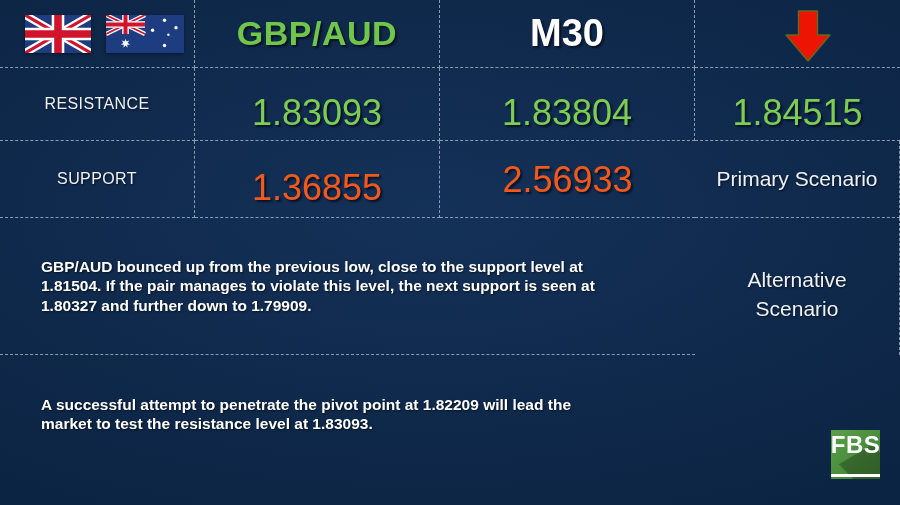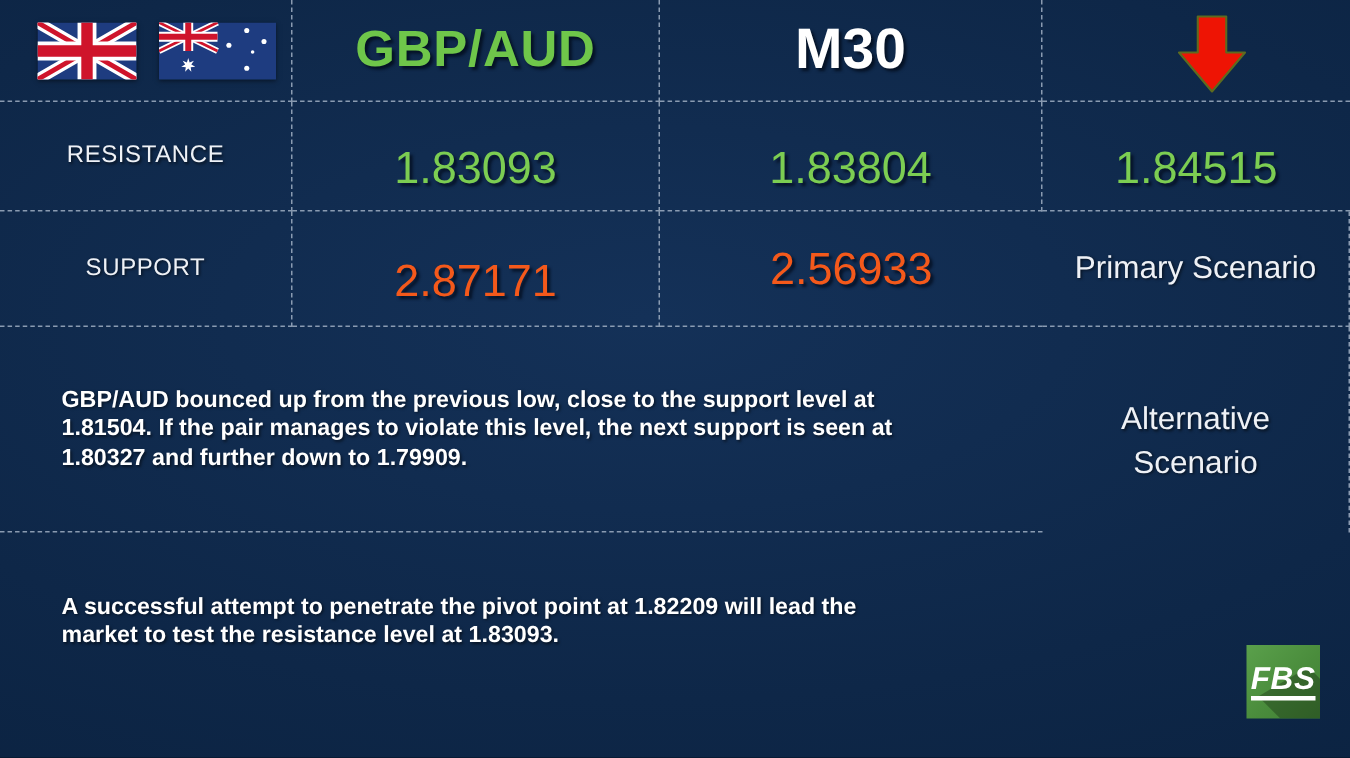--- a/index.html
+++ b/index.html
@@ -23,21 +23,21 @@
     color:#6fc64a;font-size:34px;font-weight:bold;letter-spacing:.5px;
     text-shadow:2px 2px 2px rgba(3,14,30,.85);
   }
   .tf{color:#ffffff;font-size:38px;font-weight:bold;text-shadow:2px 2px 2px rgba(3,14,30,.85);}
   .arrow-cell{position:relative;}
   .arrow-cell svg{position:relative;left:10px;top:2px;}
   .lvl-label{
     color:#eef1f6;font-size:16px;letter-spacing:.4px;
     text-shadow:1px 1px 2px rgba(0,0,0,.6);
   }
-  .value{font-size:30px;text-shadow:2px 2px 2px rgba(4,16,34,.9);margin-top:17px;}
+  .value{font-size:36px;text-shadow:2px 2px 2px rgba(4,16,34,.9);margin-top:17px;}
   .res .value{color:#7ccd52;}
   .sup .value{color:#f4591b;}
   .raised{transform:translateY(-8px);}
   .scen-label{
     color:#eef1f6;font-size:21px;text-align:center;max-width:166px;line-height:1.35;
     text-shadow:1px 1px 2px rgba(0,0,0,.6);
   }
   .scen-label-alt{padding-top:16px;}
   .scen-text{
     color:#ffffff;font-weight:bold;font-size:15.5px;line-height:1.24;
@@ -48,22 +48,22 @@
   .fbs{
     position:absolute;left:831px;top:430px;width:49px;height:49px;
     background:linear-gradient(135deg,#5aa04b 0%,#4a8c3c 55%,#417f34 100%);
     display:flex;align-items:center;justify-content:center;overflow:hidden;
   }
   .fbs::after{
     content:"";position:absolute;inset:0;background:rgba(0,0,0,.26);
     clip-path:polygon(16% 70%, 84% 30%, 100% 46%, 100% 100%, 46% 100%);
   }
   .fbs-text{
-    position:relative;z-index:2;color:#ffffff;font-weight:bold;font-size:21px;
-    letter-spacing:.5px;border-bottom:3px solid #ffffff;padding-bottom:1px;line-height:1;font-style:italic;
+    position:relative;z-index:2;color:#ffffff;font-weight:bold;font-size:24px;
+    letter-spacing:.5px;border-bottom:3px solid #ffffff;padding-bottom:17px;line-height:1;
   }
 </style>
 </head>
 <body>
 
 <div class="slide">
   <div class="grid">
 
     <div class="cell c-flags b-r b-b">
       <svg class="flag" width="66" height="38" viewBox="0 0 66 38">
@@ -109,21 +109,21 @@
       <span class="value">1.83804</span>
     </div>
     <div class="cell res b-b">
       <span class="value">1.84515</span>
     </div>
 
     <div class="cell b-r b-b">
       <span class="lvl-label">SUPPORT</span>
     </div>
     <div class="cell sup b-r b-b">
-      <span class="value">2.87171</span>
+      <span class="value">1.36855</span>
     </div>
     <div class="cell sup b-b">
       <span class="value raised">2.56933</span>
     </div>
 
     <div class="cell b-r b-b">
       <span class="scen-label">Primary Scenario</span>
     </div>
     <div class="cell span3 b-b scen-cell">
       <p class="scen-text">GBP/AUD bounced up from the previous low, close to the support level at 1.81504. If the pair manages to violate this level, the next support is seen at 1.80327 and further down to 1.79909.</p>

